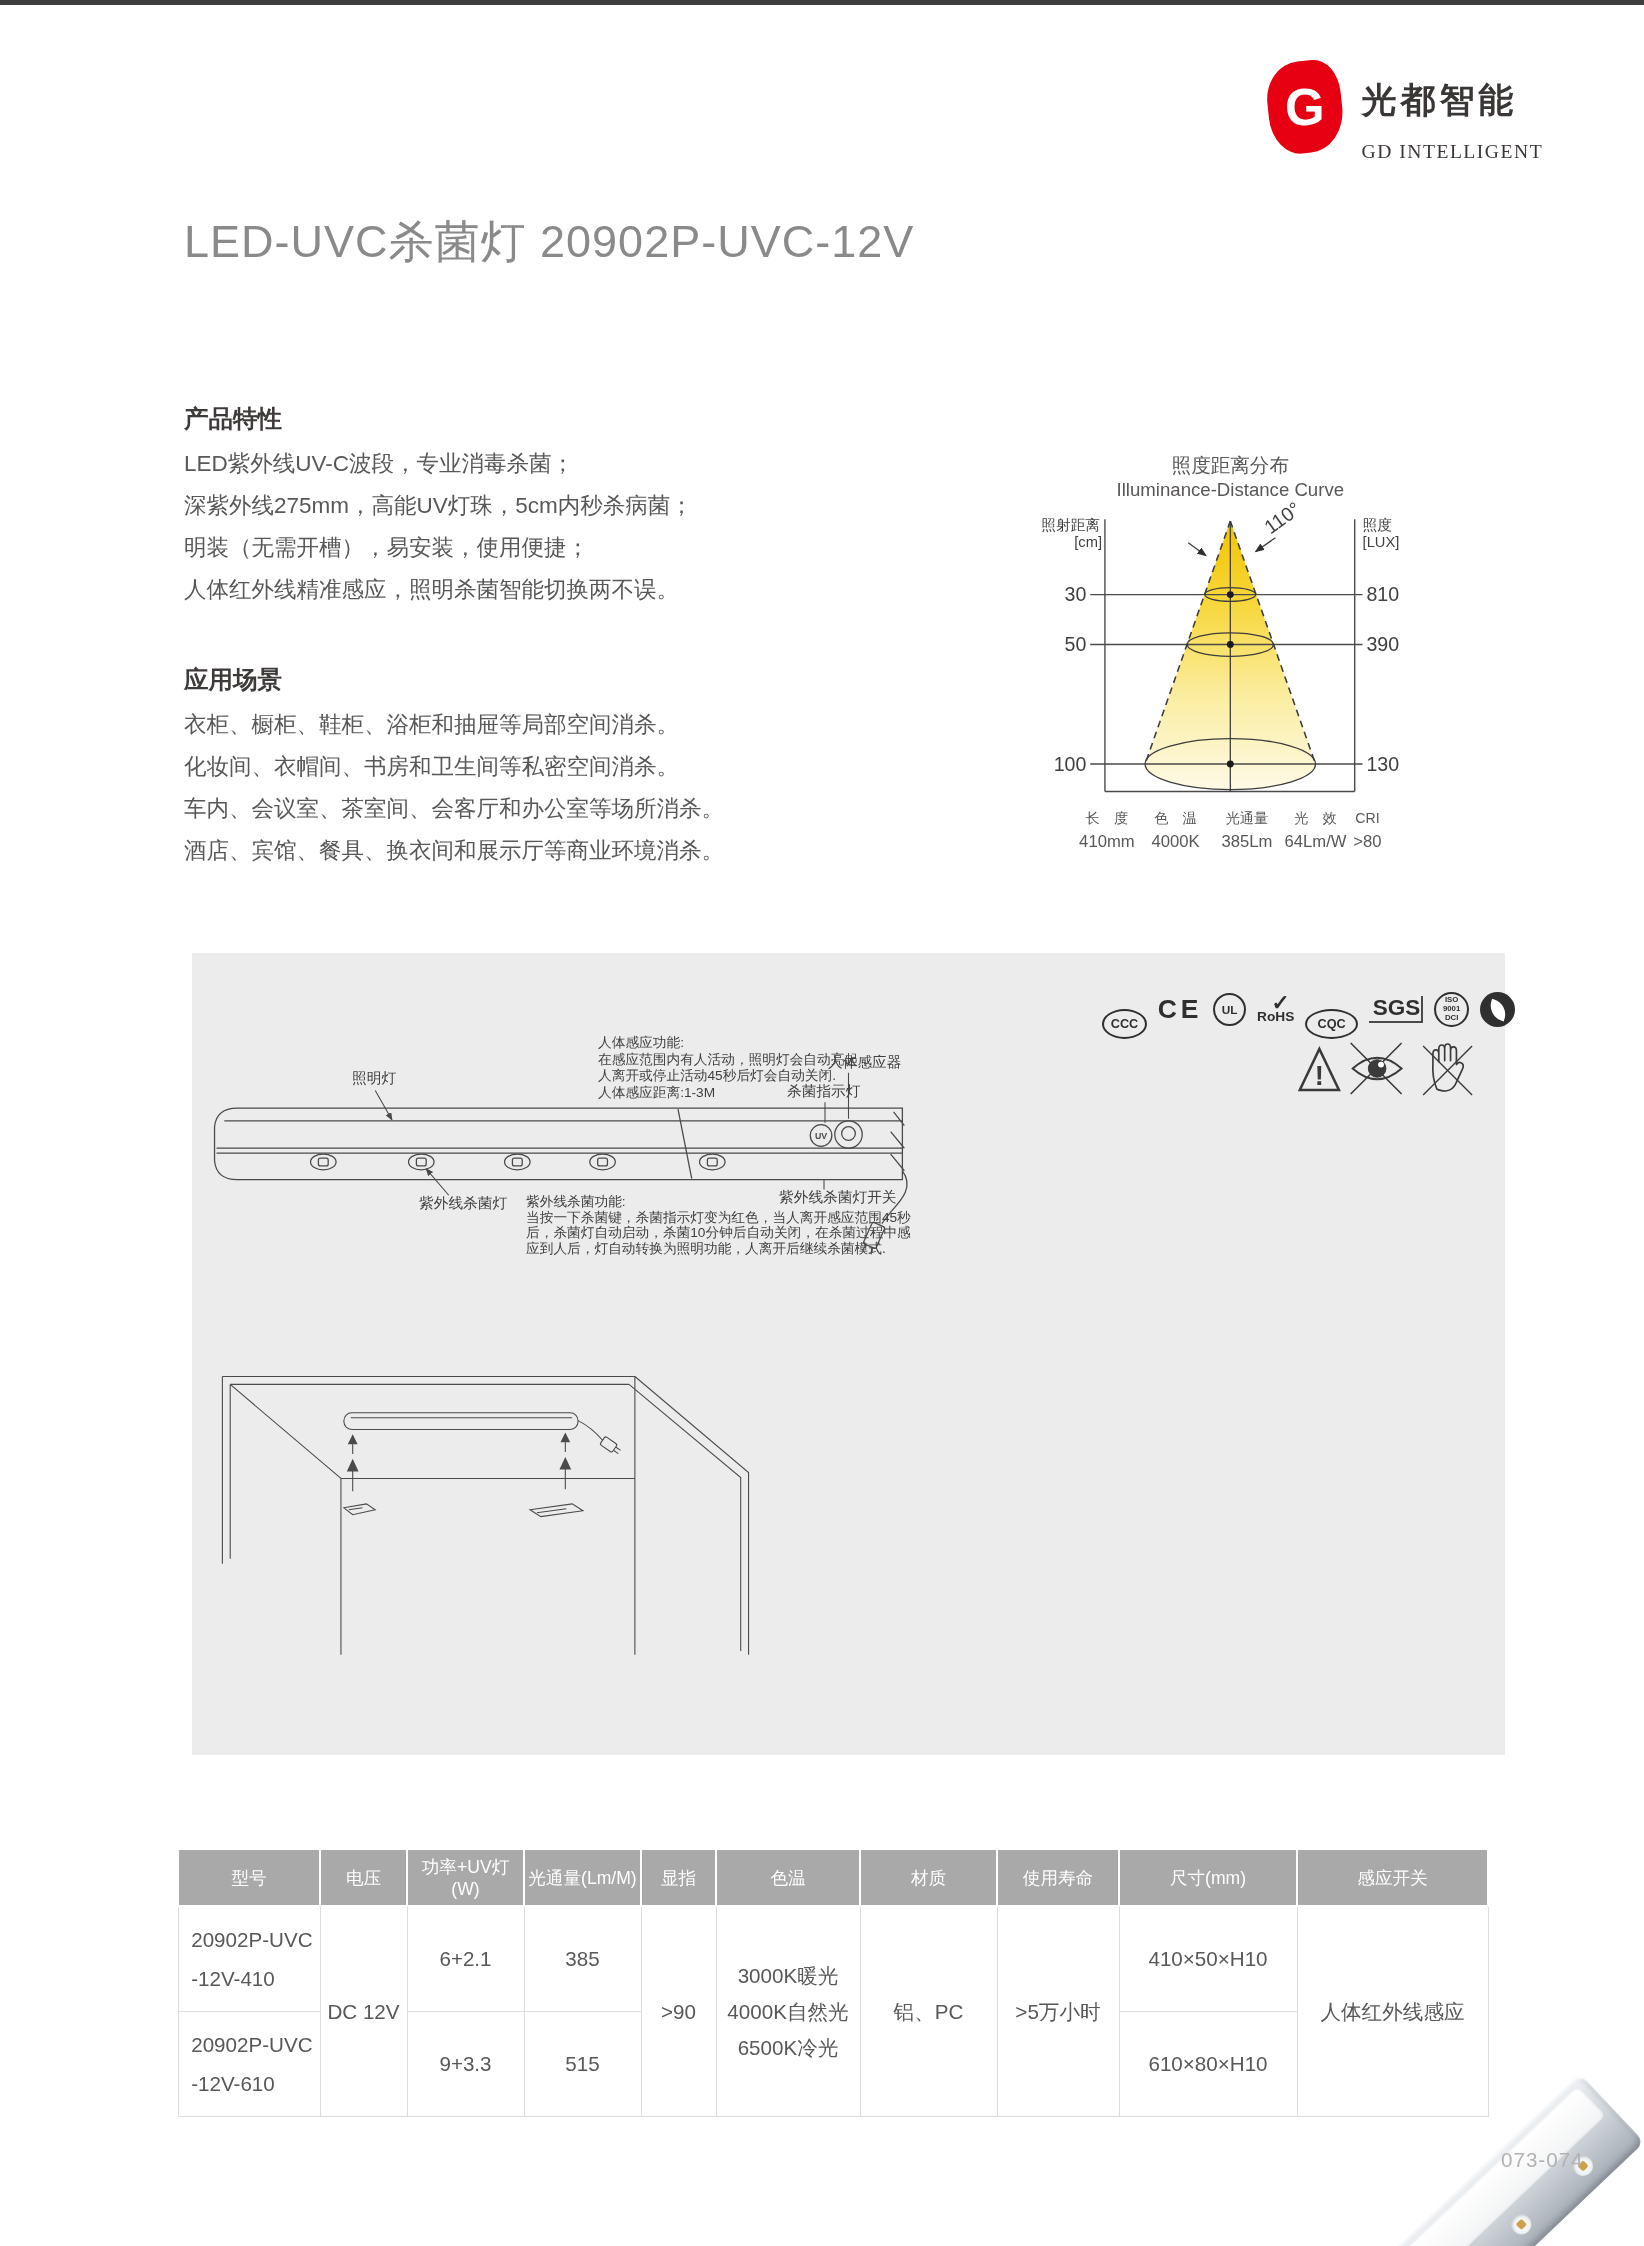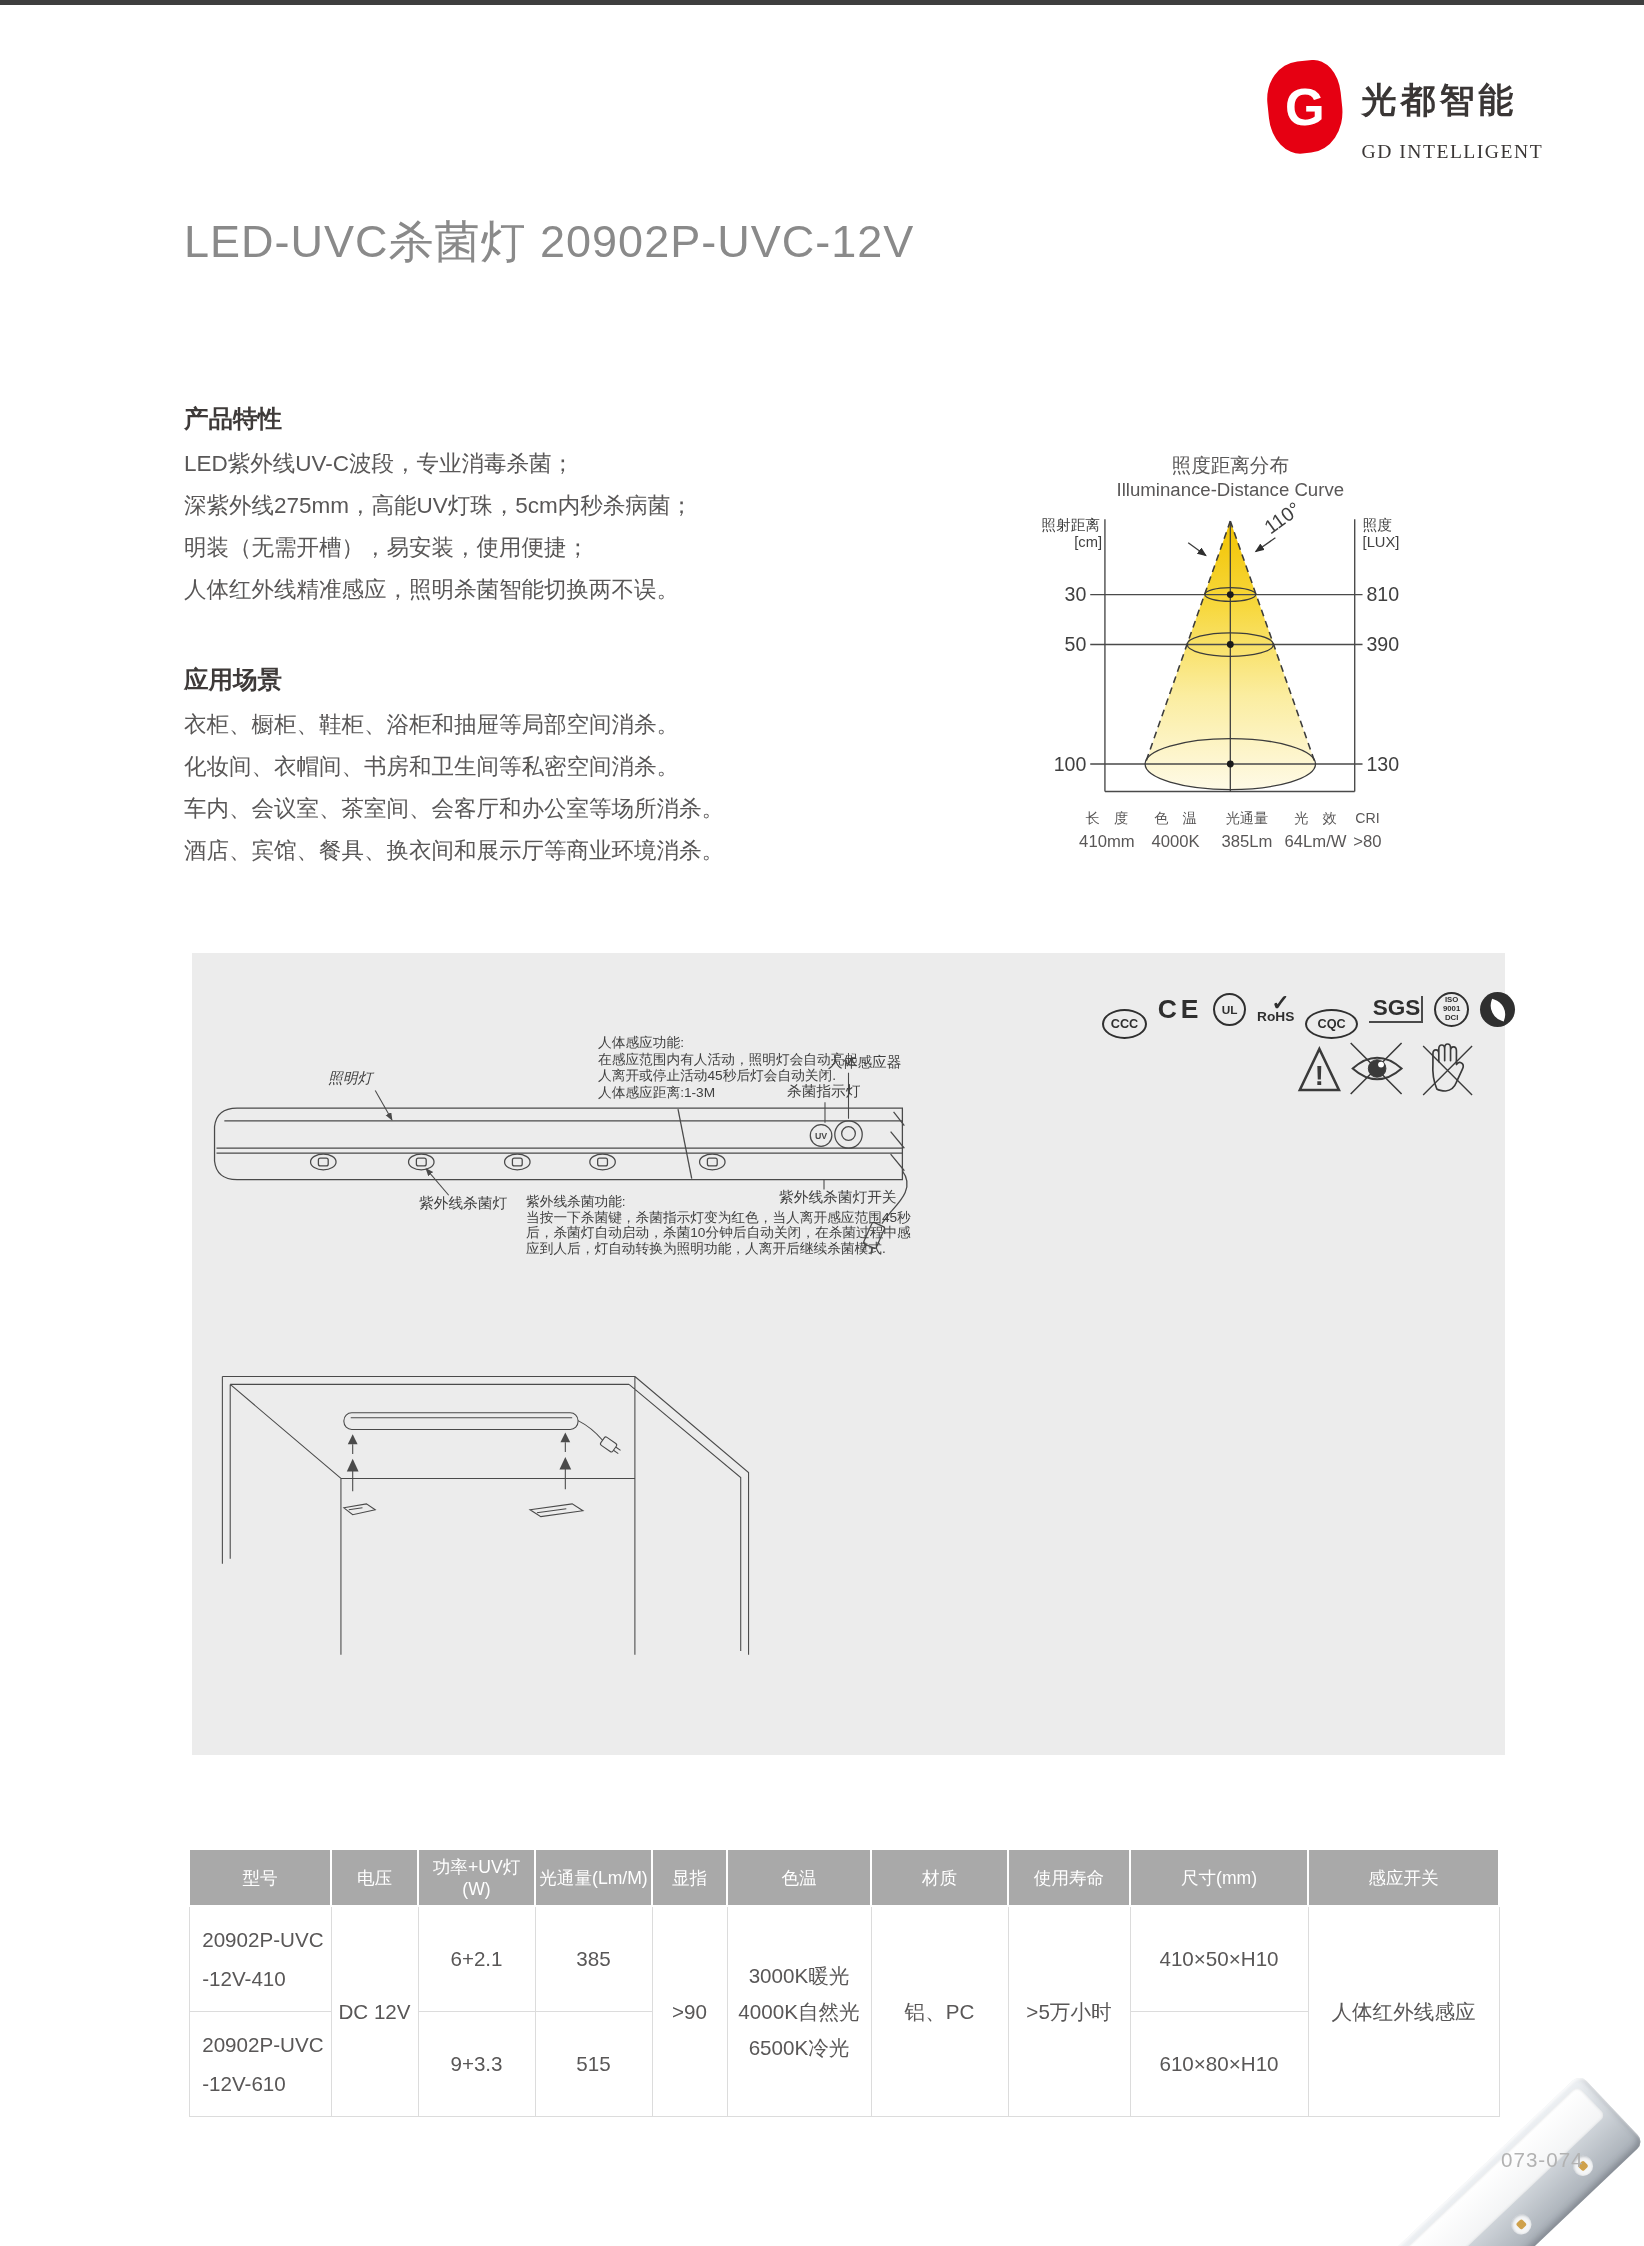--- a/index.html
+++ b/index.html
@@ -47,21 +47,21 @@
   .bar3d{position:absolute;left:57px;top:502px;width:757px;height:94px;transform:rotate(-43.5deg);
          transform-origin:0 50%;border-radius:17.6px 9.8px 9.8px 17.6px;
          background:linear-gradient(180deg,#eef1f4 0%,#d3d8dd 45%,#a6adb5 100%);
          box-shadow:inset 0 2px 2.9px rgba(255,255,255,.85), inset 0 -3.9px 6.9px rgba(88,94,102,.45);}
   .diffuser{position:absolute;left:149px;right:9.8px;top:6.9px;height:41px;border-radius:5.9px;
             background:linear-gradient(180deg,#ffffff 0%,#f3f4f5 100%);box-shadow:inset 0 0 2.9px #d5d7d9;}
   .led{position:absolute;top:59px;width:19.6px;height:19.6px;border-radius:50%;background:#f4f5f6;
        box-shadow:inset 0 1px 2.9px #b4bac0;}
   .led::after{content:'';position:absolute;left:5.9px;top:5.9px;width:7.8px;height:7.8px;border-radius:2px;background:#cfa14b;}
   
-  .spec{left:188px;top:1848px;width:1310px;border-collapse:collapse;table-layout:fixed;}
+  .spec{left:177px;top:1848px;width:1310px;border-collapse:collapse;table-layout:fixed;}
   .spec th{background:#a9a9a9;color:#fff;font-weight:normal;font-size:17.6px;height:53px;border:2px solid #fff;}
   .spec td{background:#fff;border:1px solid #dcdcdc;font-size:20.6px;color:#595757;text-align:center;height:102px;}
   .spec td.model{text-align:left;padding-left:12.7px;line-height:39px;margin-top:16px;}
   .spec .cctwrap{display:inline-block;text-align:center;line-height:36px;}
   .pagenum{left:1501px;top:2148px;font-size:20.6px;color:#b2b2b2;letter-spacing:1px;}
 </style>
 </head>
 <body>
 
 <div class="page">
@@ -212,21 +212,21 @@
         <path d="M155,566 l23,-4 l9,6 l-23,5 z M160,568 l14,-2"></path>
         <path d="M345,568 l43,-6 l11,7 l-43,6 z M352,571 l30,-4"></path>
         <path d="M394,477 C406,483 413,490 419,497"></path>
         <g transform="translate(419,497) rotate(35)">
           <rect x="0" y="-5" width="15" height="10" rx="2"></rect>
           <path d="M15,-2 h6 M15,2 h6"></path>
         </g>
       </g>
     </svg>
 
-    <div class="lbl" style="left:136px;top:116px;font-style:italic;">照明灯</div>
+    <div class="lbl" style="left:160px;top:116px;">照明灯</div>
     <div class="lbl" style="left:227px;top:241px;">紫外线杀菌灯</div>
     <div class="lbl" style="left:636px;top:100px;">人体感应器</div>
     <div class="lbl" style="left:595px;top:129px;">杀菌指示灯</div>
     <div class="lbl" style="left:587px;top:235px;">紫外线杀菌灯开关</div>
 
     <div class="note" style="left:406px;top:82px;">
       <div>人体感应功能:</div>
       <div>在感应范围内有人活动，照明灯会自动亮起，</div>
       <div>人离开或停止活动45秒后灯会自动关闭.</div>
       <div>人体感应距离:1-3M</div>

